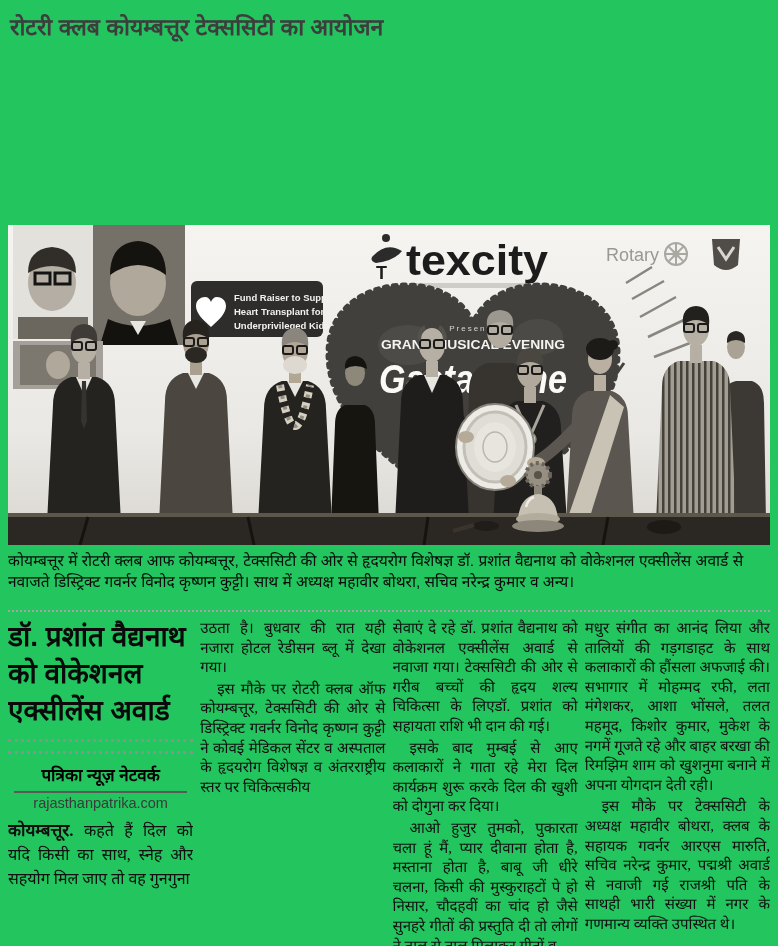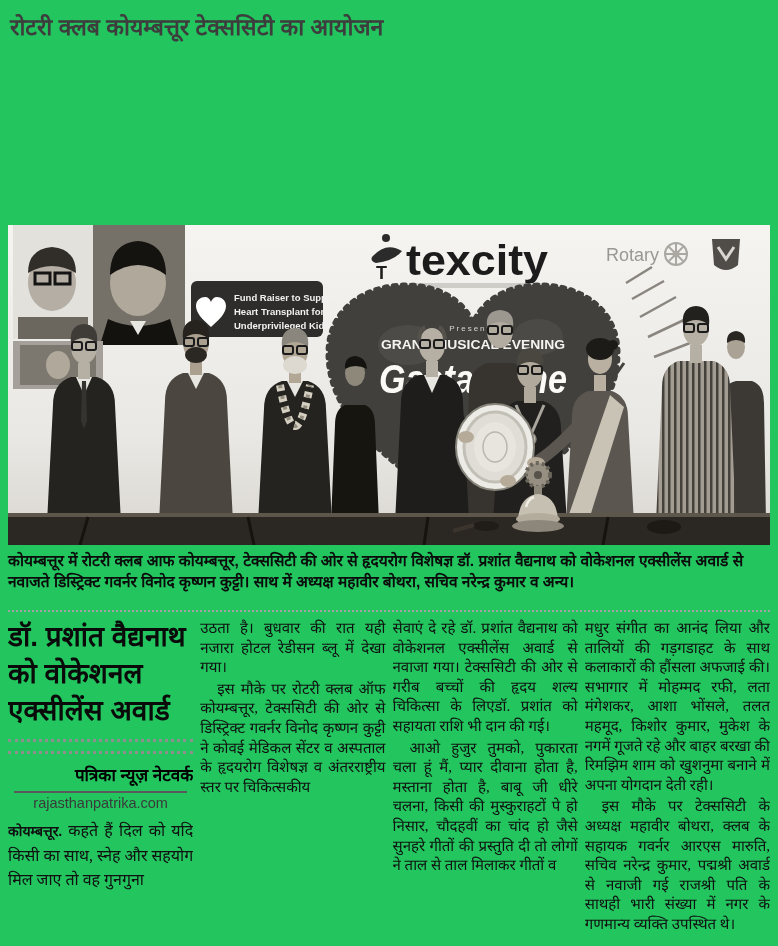--- a/index.html
+++ b/index.html
@@ -18,45 +18,45 @@
     font-size:55px; line-height:1.45; font-weight:bold; color:#050505;
     letter-spacing:-1px;
   }
   .headline span { display:block; }
   .photo-wrap {
     position:absolute; left:8px; top:225px; width:762px; height:320px; margin:0;
     background:#e9e7e3; overflow:hidden;
   }
   .caption {
     position:absolute; left:8px; top:550px; width:762px;
-    font-size:15.5px; font-weight:bold; line-height:1.38; color:#0b0b0b;
+    font-size:15.5px; font-weight:normal; line-height:1.38; color:#0b0b0b;
   }
   .caption-rule {
     position:absolute; left:8px; top:610px; width:762px; height:0;
     border-top:2px dotted #a3a3a3;
   }
   .columns {
     position:absolute; left:8px; top:619px; width:762px; height:327px;
     display:grid; grid-template-columns:repeat(4,1fr); column-gap:7px;
     overflow:hidden;
   }
   .col { overflow:hidden; }
   .subhead {
     margin:0; font-size:28px; line-height:1.32; font-weight:bold; color:#0a0a0a;
   }
   .dotted-rule { border-top:3px dotted #8f8f8f; margin:9px 0; height:0; }
-  .byline { text-align:right; font-weight:bold; font-size:17px; margin-top:4px; }
+  .byline { text-align:center; font-weight:bold; font-size:17px; margin-top:4px; }
   .byline-rule { border-top:2px solid #5a5a5a; margin:5px 6px 2px; height:0; }
   .website { text-align:center; font-size:14.5px; color:#3a3a3a; margin-bottom:8px; }
   .col p {
     margin:0 0 2px; font-size:15px; line-height:19.6px;
     text-align:justify; color:#101010;font-family:Liberation Serif, serif;
   }
   .col1 p.lead { font-size:16px; line-height:24px; }
-  .col1 p.lead b { font-size:14px; }
+  .col1 p.lead b { font-size:17px; }
   .col p.indent { text-indent:17px; }
   svg text { font-family:"Liberation Sans","DejaVu Sans",sans-serif; }
 </style>
 </head>
 <body>
 
 <div class="page">
 
   <div class="kicker">रोटरी क्लब कोयम्बत्तूर टेक्ससिटी का आयोजन</div>
 
@@ -283,20 +283,21 @@
       <p class="lead"><b>कोयम्बत्तूर.</b> <span>कहते हैं दिल को यदि किसी का साथ, स्नेह और सहयोग मिल जाए तो वह गुनगुना</span></p>
     </div>
 
     <div class="col col2">
       <p>उठता है। बुधवार की रात यही नजारा होटल रेडीसन ब्लू में देखा गया।</p>
       <p class="indent">इस मौके पर रोटरी क्लब ऑफ कोयम्बत्तूर, टेक्ससिटी की ओर से डिस्ट्रिक्ट गवर्नर विनोद कृष्णन कुट्टी ने कोवई मेडिकल सेंटर व अस्पताल के हृदयरोग विशेषज्ञ व अंतरराष्ट्रीय स्तर पर चिकित्सकीय</p>
     </div>
 
     <div class="col col3">
       <p>सेवाएं दे रहे डॉ. प्रशांत वैद्यनाथ को वोकेशनल एक्सीलेंस अवार्ड से नवाजा गया। टेक्ससिटी की ओर से गरीब बच्चों की हृदय शल्य चिकित्सा के लिएडॉ. प्रशांत को सहायता राशि भी दान की गई।</p>
+      <p class="indent">इसके बाद मुम्बई से आए कलाकारों ने गाता रहे मेरा दिल कार्यक्रम शुरू करके दिल की खुशी को दोगुना कर दिया।</p>
       <p class="indent">आओ हुजुर तुमको, पुकारता चला हूं मैं, प्यार दीवाना होता है, मस्ताना होता है, बाबू जी धीरे चलना, किसी की मुस्कुराहटों पे हो निसार, चौदहवीं का चांद हो जैसे सुनहरे गीतों की प्रस्तुति दी तो लोगों ने ताल से ताल मिलाकर गीतों व</p>
     </div>
 
     <div class="col col4">
       <p>मधुर संगीत का आनंद लिया और तालियों की गड़गडाहट के साथ कलाकारों की हौंसला अफजाई की। सभागार में मोहम्मद रफी, लता मंगेशकर, आशा भोंसले, तलत महमूद, किशोर कुमार, मुकेश के नगमें गूजते रहे और बाहर बरखा की रिमझिम शाम को खुशनुमा बनाने में अपना योगदान देती रही।</p>
       <p class="indent">इस मौके पर टेक्ससिटी के अध्यक्ष महावीर बोथरा, क्लब के सहायक गवर्नर आरएस मारुति, सचिव नरेन्द्र कुमार, पद्मश्री अवार्ड से नवाजी गई राजश्री पति के साथही भारी संख्या में नगर के गणमान्य व्यक्ति उपस्थित थे।</p>
     </div>
 
   </div>
 </div>

